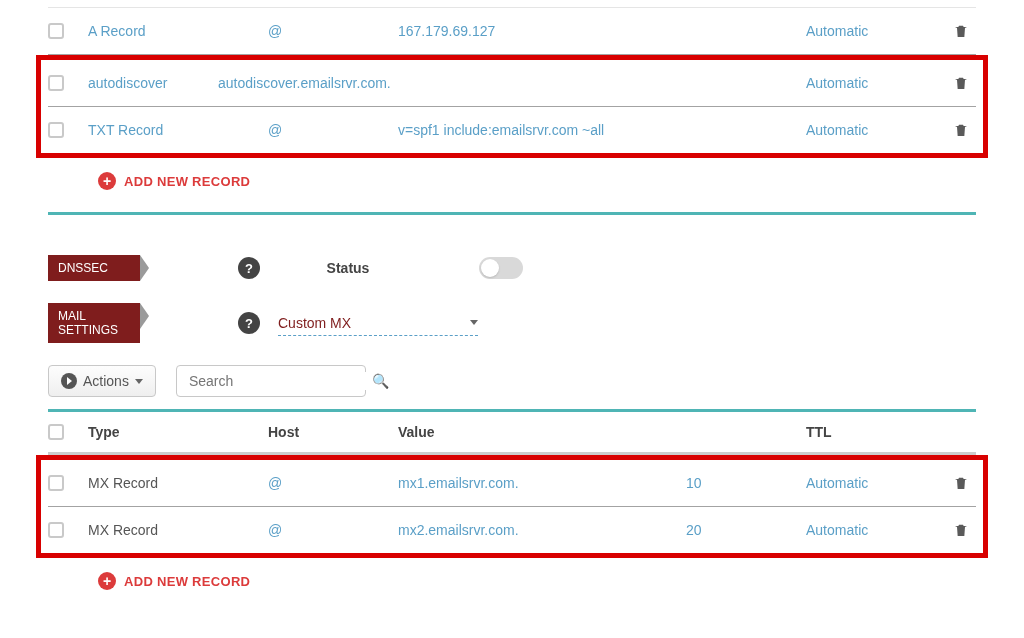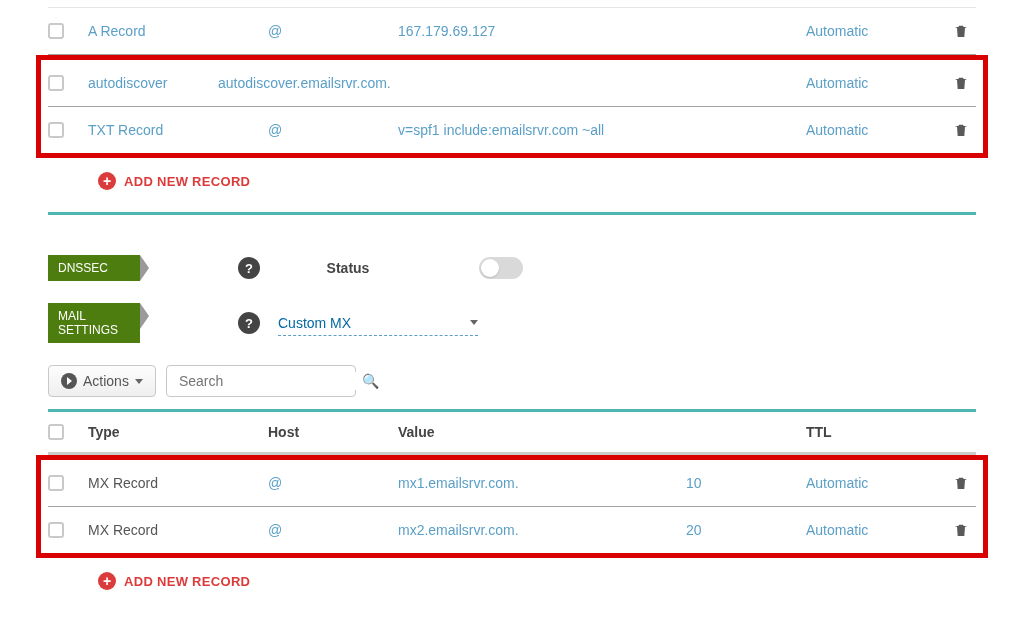--- a/index.html
+++ b/index.html
@@ -81,21 +81,21 @@
     background: #4fb5b5;
     margin: 8px 0 40px 0;
   }
   .settings-row {
     display:flex;
     align-items:center;
     margin-bottom: 22px;
     gap: 18px;
   }
   .tag {
-    background: #4d7c0f;
+    background: #7f1d1d;
     color: #fff;
     padding: 6px 14px 6px 10px;
     font-size: 12px;
     font-weight: 500;
     position: relative;
     width: 92px;
     display:flex;
     align-items:center;
   }
   .tag::after {
@@ -134,33 +134,33 @@
   .toggle::after {
     content:"";
     position:absolute;
     left: 2px; top: 2px;
     width: 18px; height: 18px;
     background: #fff;
     border-radius: 50%;
     box-shadow: 0 1px 2px rgba(0,0,0,0.15);
   }
   .mx-select {
-    color: #0369a1;
+    color: #7f1d1d;
     border-bottom: 1px dashed #5a9fc7;
     padding: 4px 0;
     width: 200px;
     display:flex;
     justify-content:space-between;
     align-items:center;
     cursor: pointer;
   }
   .mx-select .caret { color: #5a9fc7; }
   .actions-bar {
     display:flex;
-    gap: 10px;
+    gap: 20px;
     margin: 18px 0 12px 0;
   }
   .btn {
     border: 1px solid #c8c8c8;
     background: linear-gradient(#fdfdfd, #efefef);
     border-radius: 4px;
     padding: 6px 12px;
     display:flex;
     align-items:center;
     gap: 6px;

